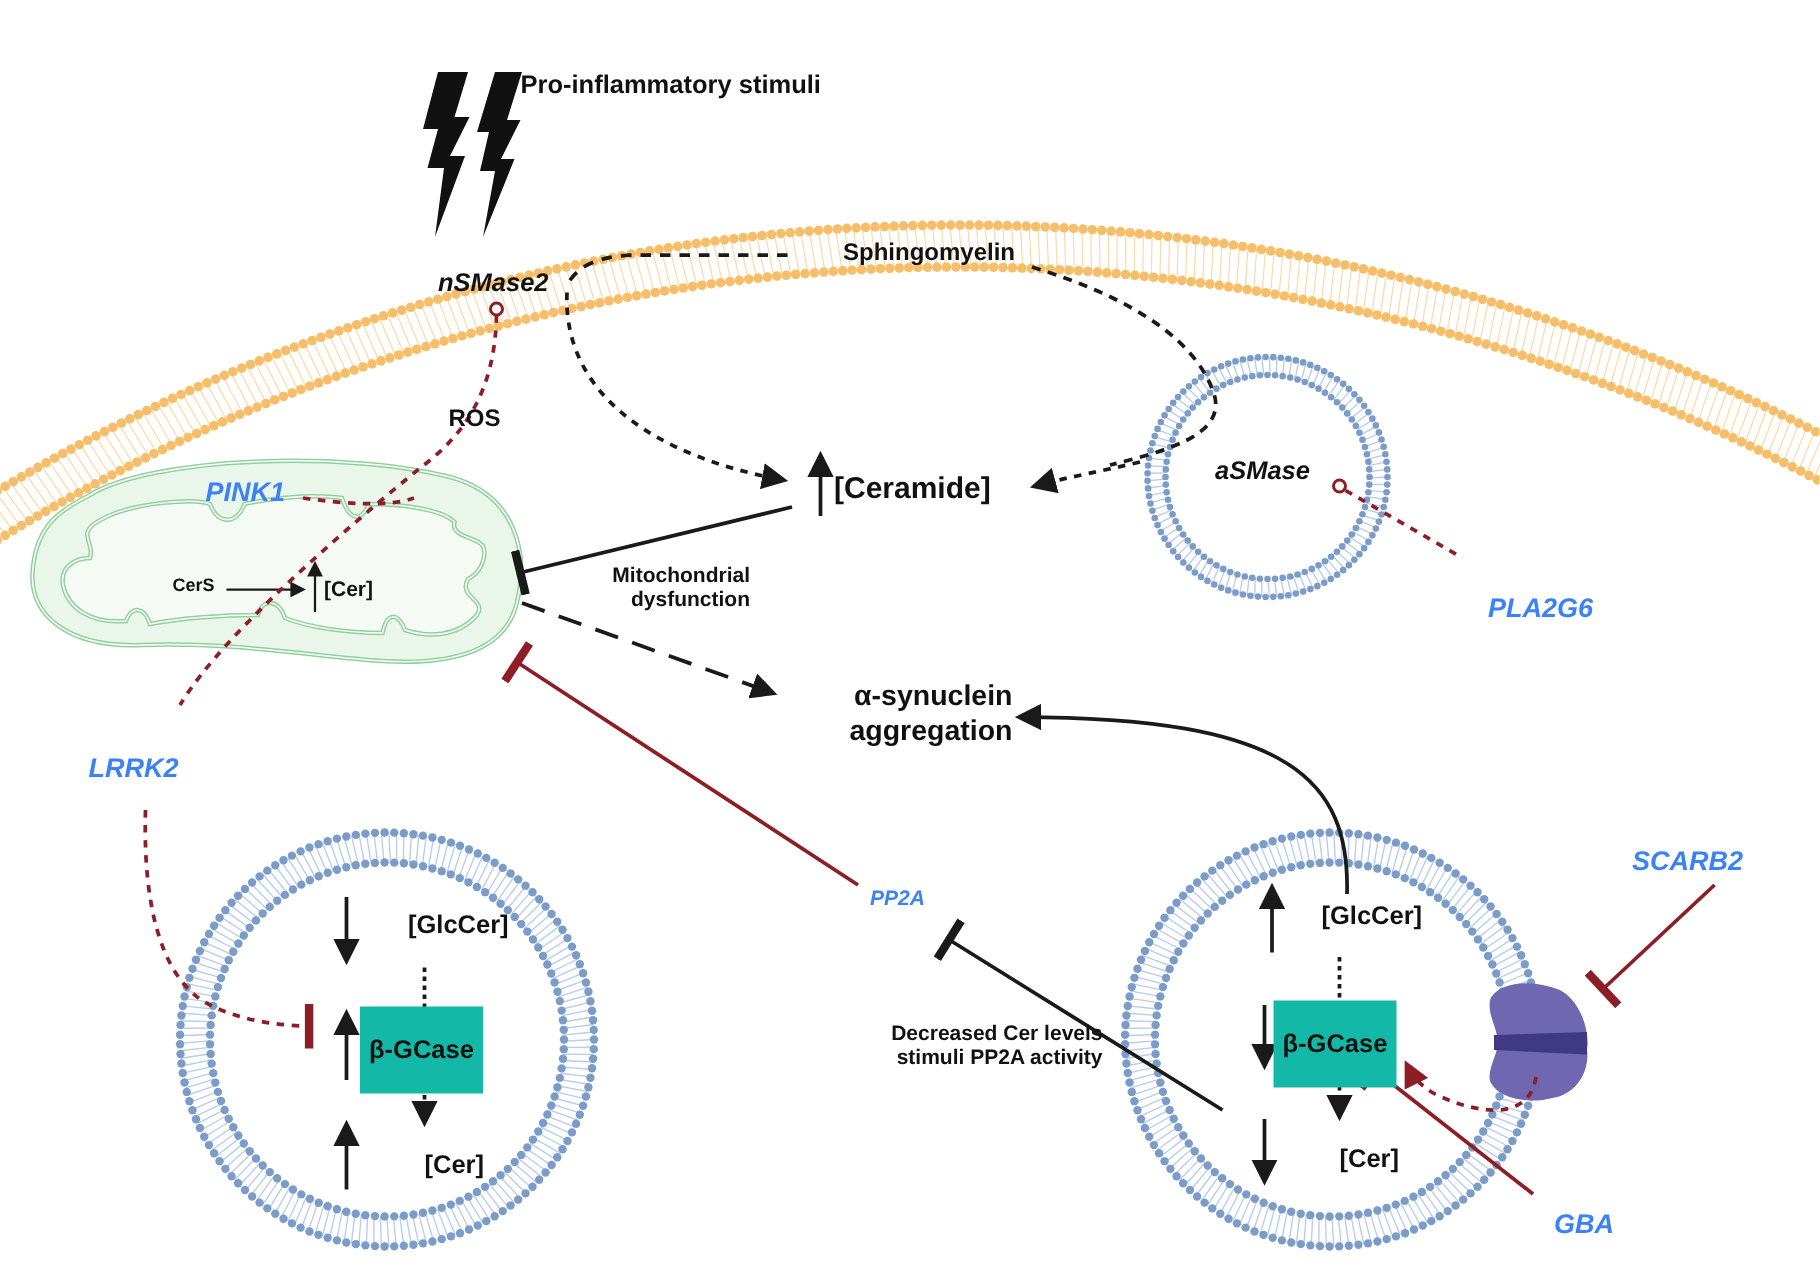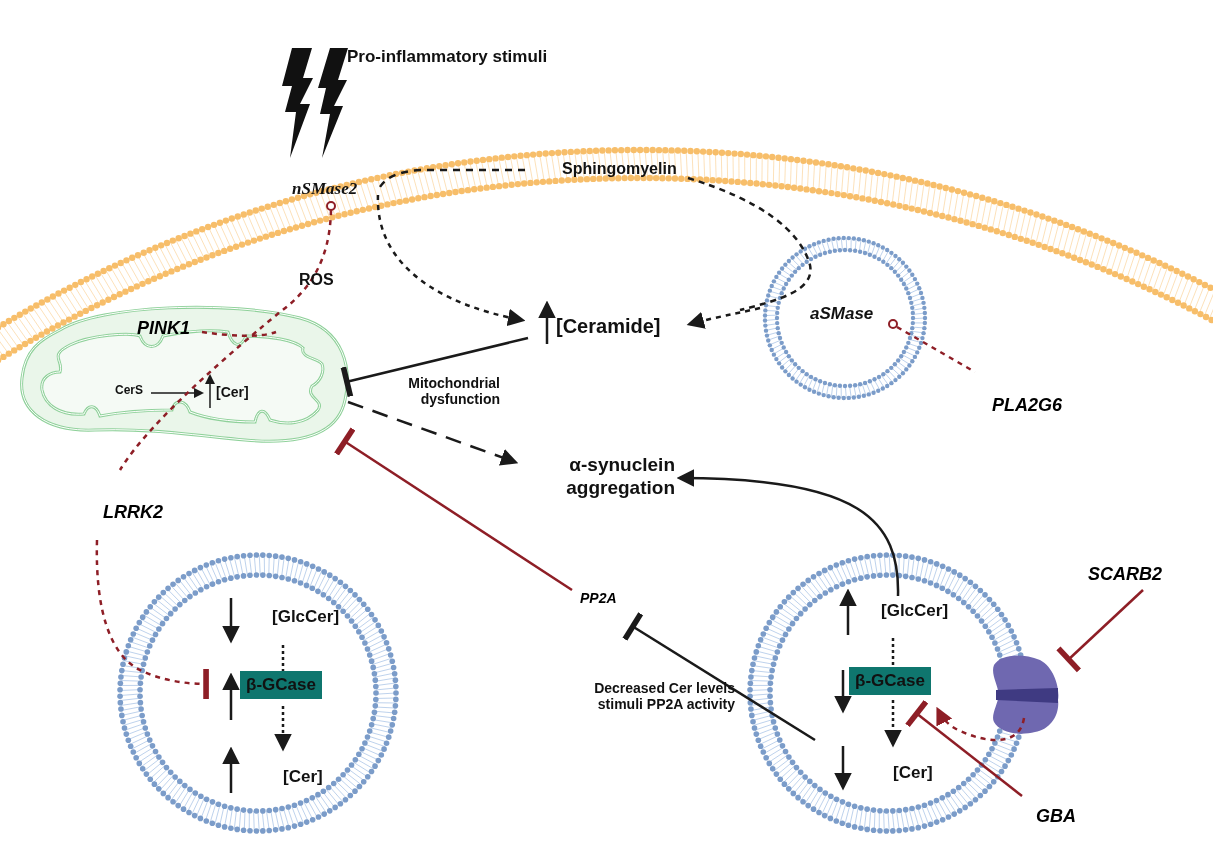--- a/index.html
+++ b/index.html
@@ -1,25 +1,25 @@
 <!DOCTYPE html>
 <html><head>
   <meta charset="utf-8">
   <style>
     html, body { margin: 0; padding: 0; background: #ffffff; }
     body { width: 1213px; height: 849px; overflow: hidden; position: relative; font-family: "Liberation Sans", sans-serif; }
     #canvas { position: absolute; left: 0; top: 0; width: 1213px; height: 849px; }
     .lbl { position: absolute; font-family: "Liberation Sans", sans-serif; font-weight: bold; color: #111; white-space: nowrap; line-height: 1.15; }
-    .gene { color: #000000; font-style: italic; font-size: 19px; }
+    .gene { color: #3b82f6; font-style: italic; font-size: 19px; }
     .enz { font-style: italic; font-size: 18px; }
     .big { font-size: 20px; }
     .mid { font-size: 17px; padding-left: 21px; }
     .small { font-size: 14px; }
     .center { text-align: right; }
-    .boxlbl { background: #0f766e; padding: 4px 6px; }
+    .boxlbl { background: #14b8a6; padding: 19px 6px; }
   </style>
 </head>
 <body>
 
 <svg id="canvas" width="1213" height="849" viewBox="0 0 1213 849">
   <defs>
     <marker id="ah" viewBox="0 0 10 10" refX="8" refY="5" markerWidth="7" markerHeight="7" orient="auto-start-reverse">
       <path d="M0,0 L10,5 L0,10 z" fill="#1a1a1a"></path>
     </marker>
     <marker id="ahRed" viewBox="0 0 10 10" refX="8" refY="5" markerWidth="7" markerHeight="7" orient="auto-start-reverse">
@@ -1979,37 +1979,37 @@
 
   <line x1="1143" y1="590" x2="1068" y2="660" stroke="#8e1e26" stroke-width="2.5" marker-end="url(#tbarRed)"></line>
 
   <path d="M1024,718 C1020,745 990,745 958,730 C948,725 942,718 938,710" fill="none" stroke="#8e1e26" stroke-width="2.5" stroke-dasharray="5,5" marker-end="url(#ahRed)"></path>
 
   <line x1="1022" y1="796" x2="916" y2="713" stroke="#8e1e26" stroke-width="2.5" marker-end="url(#tbarRed)"></line>
 </svg>
 
 <div class="lbl big" style="left:347px; top:47px; font-size:17px;">Pro-inflammatory stimuli</div>
 <div class="lbl mid" style="left:541px; top:160px; font-size:16px;">Sphingomyelin</div>
-<div class="lbl enz" style="left:292px; top:179px; font-size:17px;font-family:Liberation Serif, serif;">nSMase2</div>
+<div class="lbl enz" style="left:292px; top:179px; font-size:17px;">nSMase2</div>
 <div class="lbl mid" style="left:278px; top:271px; font-size:16px;">ROS</div>
 <div class="lbl gene" style="left:137px; top:318px; font-size:18px;">PINK1</div>
 <div class="lbl big" style="left:556px; top:315px; font-size:20px;">[Ceramide]</div>
 <div class="lbl enz" style="left:810px; top:304px; font-size:17px;">aSMase</div>
 <div class="lbl gene" style="left:992px; top:368px; font-size:18px;margin-top:27px;">PLA2G6</div>
 <div class="lbl small" style="left:115px; top:384px; font-size:12px;">CerS</div>
 <div class="lbl small" style="left:216px; top:384px; font-size:14px;">[Cer]</div>
 <div class="lbl small center" style="left:390px; top:375px; width:110px; font-size:14px;">
   <div>Mitochondrial</div>
   <div>dysfunction</div>
 </div>
 <div class="lbl big center" style="left:535px; top:454px; width:140px; font-size:19px; line-height:1.2;">
   <div>α-synuclein</div>
   <div>aggregation</div>
 </div>
-<div class="lbl gene" style="left:59px; top:502px; font-size:18px;margin-left:44px;">LRRK2</div>
+<div class="lbl gene" style="left:59px; top:502px; font-size:18px;">LRRK2</div>
 <div class="lbl gene" style="left:580px; top:590px; font-size:14px;">PP2A</div>
 <div class="lbl gene" style="left:1088px; top:564px; font-size:18px;">SCARB2</div>
 <div class="lbl gene" style="left:1036px; top:806px; font-size:18px;text-align:center;">GBA</div>
 <div class="lbl small center" style="left:555px; top:680px; width:180px; font-size:14px;">
   <div>Decreased Cer levels</div>
   <div>stimuli PP2A activity</div>
 </div>
 
 <div class="lbl mid" style="left:251px; top:607px; font-size:17px;">[GlcCer]</div>
 <div class="lbl mid boxlbl" style="left:240px; top:671px; font-size:17px;">β-GCase</div>

